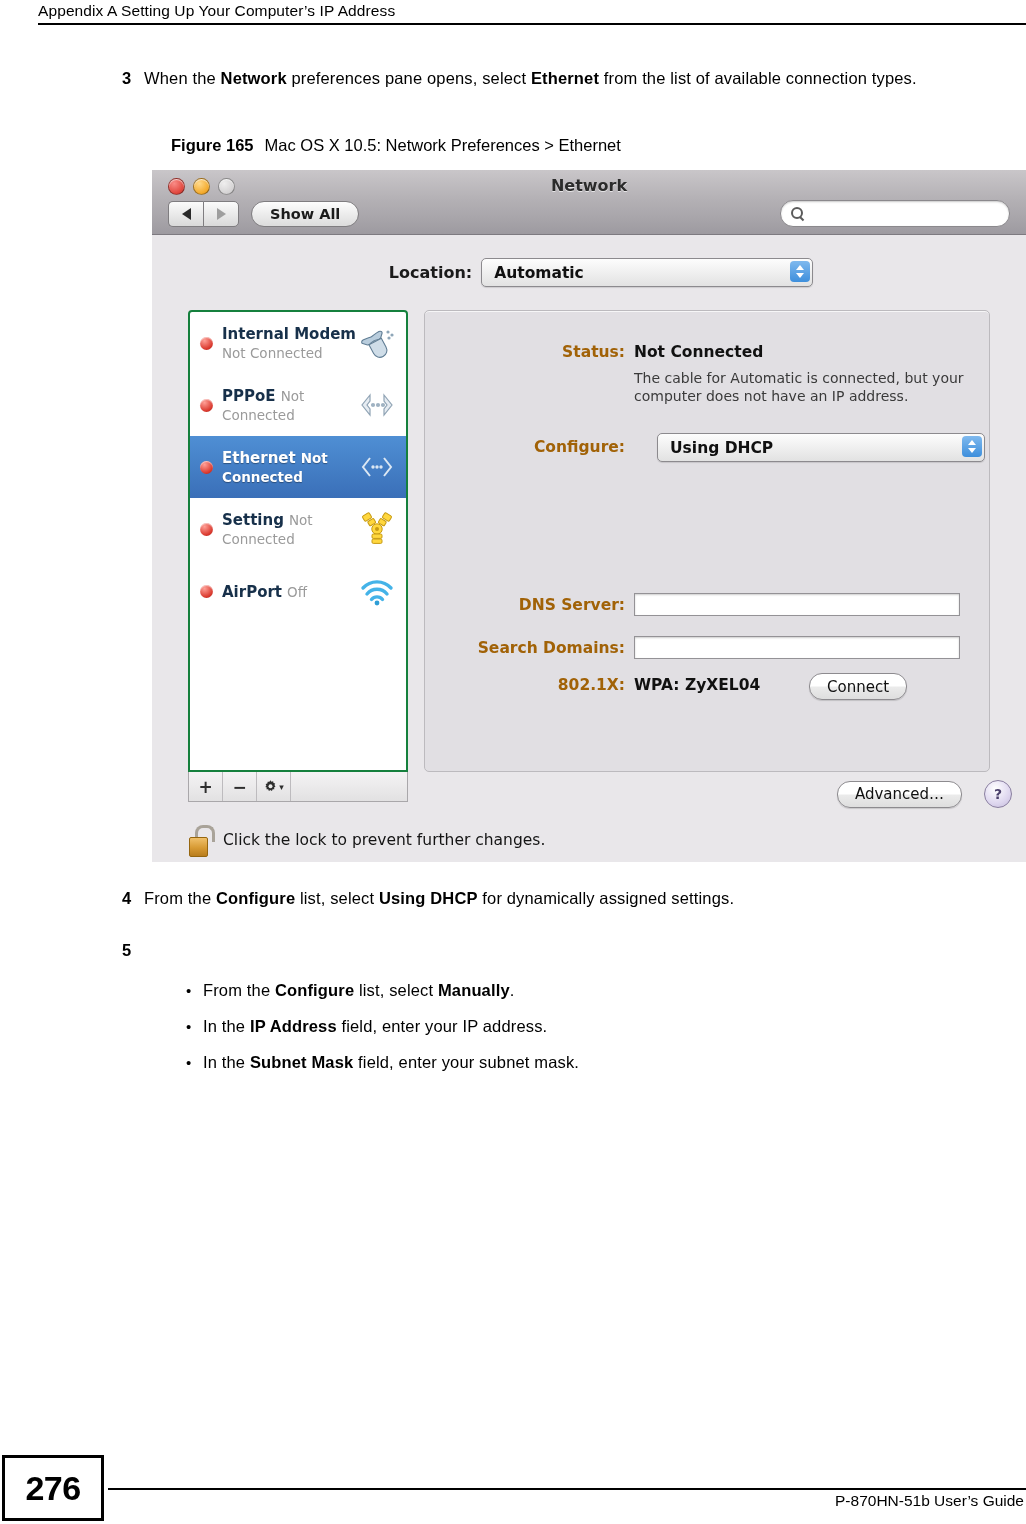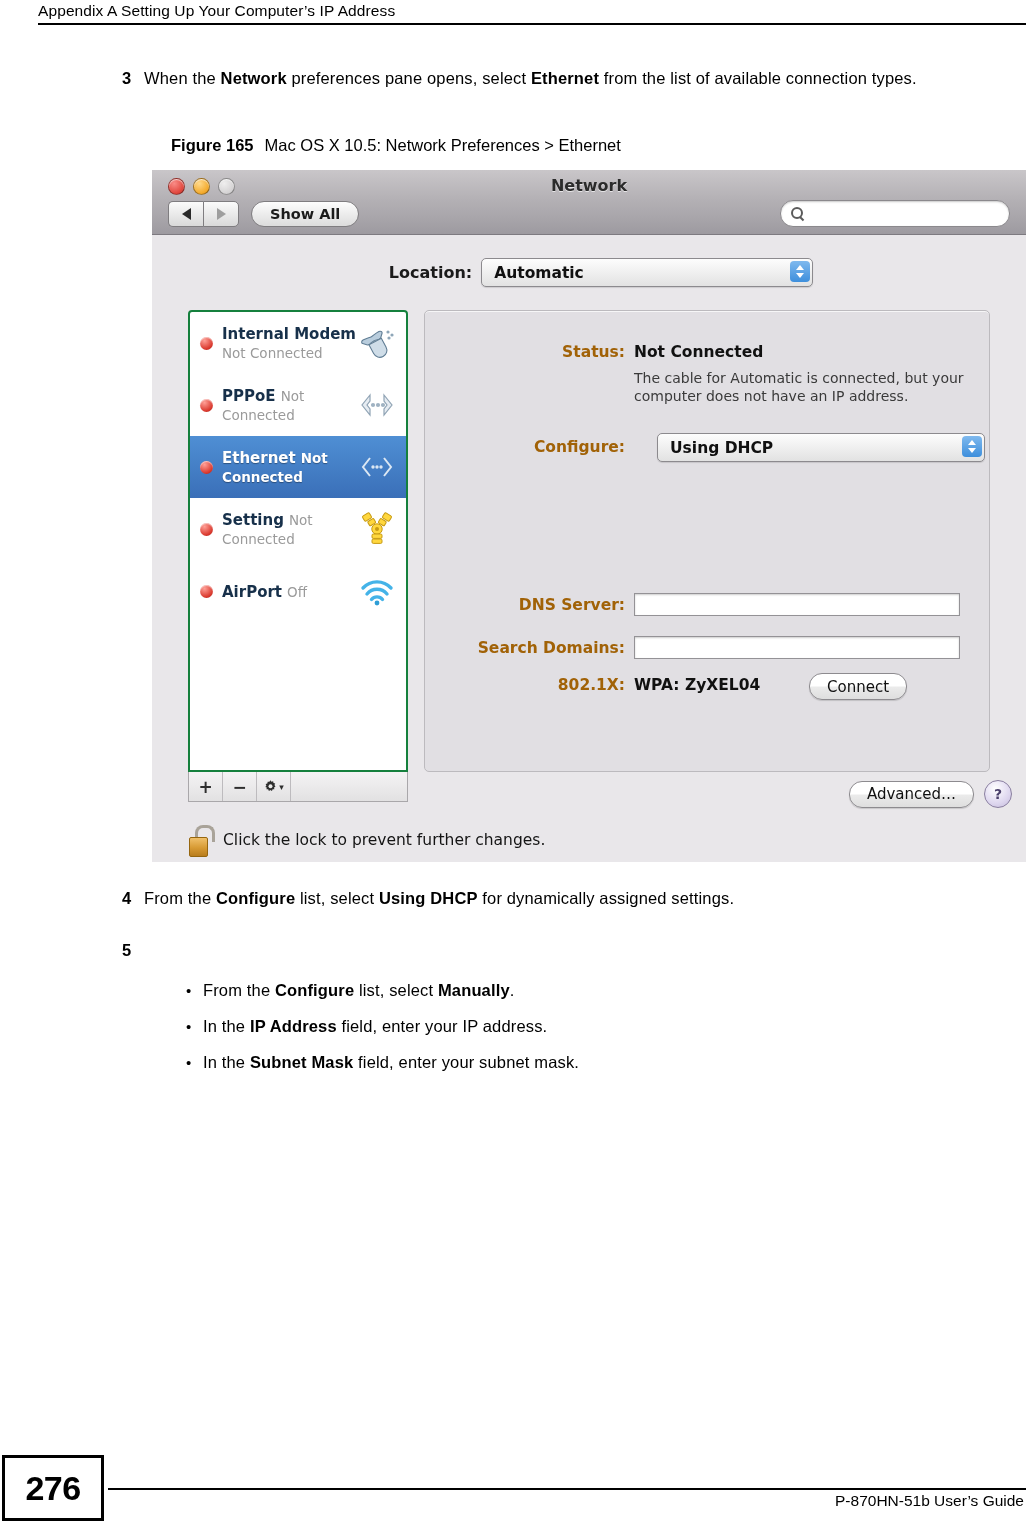--- a/index.html
+++ b/index.html
@@ -317,21 +317,21 @@
     background: linear-gradient(180deg,#ffffff 0%, #ffffff 48%, #ebebeb 52%, #dedede 100%);
     box-shadow: 0 1px 1px rgba(0,0,0,.14);
     display: inline-flex; align-items: center; justify-content: center;
     font-size: 15px; color: #101010;
     padding: 0 17px;
   }
   #connect-btn { position: absolute; left: 384px; top: 362px; }
 
   .advanced-wrap {
     position: absolute; right: 14px; top: 610px;
-    display: flex; align-items: center; gap: 10px;
+    display: flex; align-items: center; gap: 22px;
   }
   .help-btn {
     width: 26px; height: 26px; border-radius: 50%;
     border: 1px solid #8a7fa0;
     background: radial-gradient(circle at 40% 30%, #ffffff, #ded7ef 60%, #c4bada);
     display: flex; align-items: center; justify-content: center;
     font-size: 14px; font-weight: bold; color: #4a3f6b;
   }
 
   .bottom-bar {

